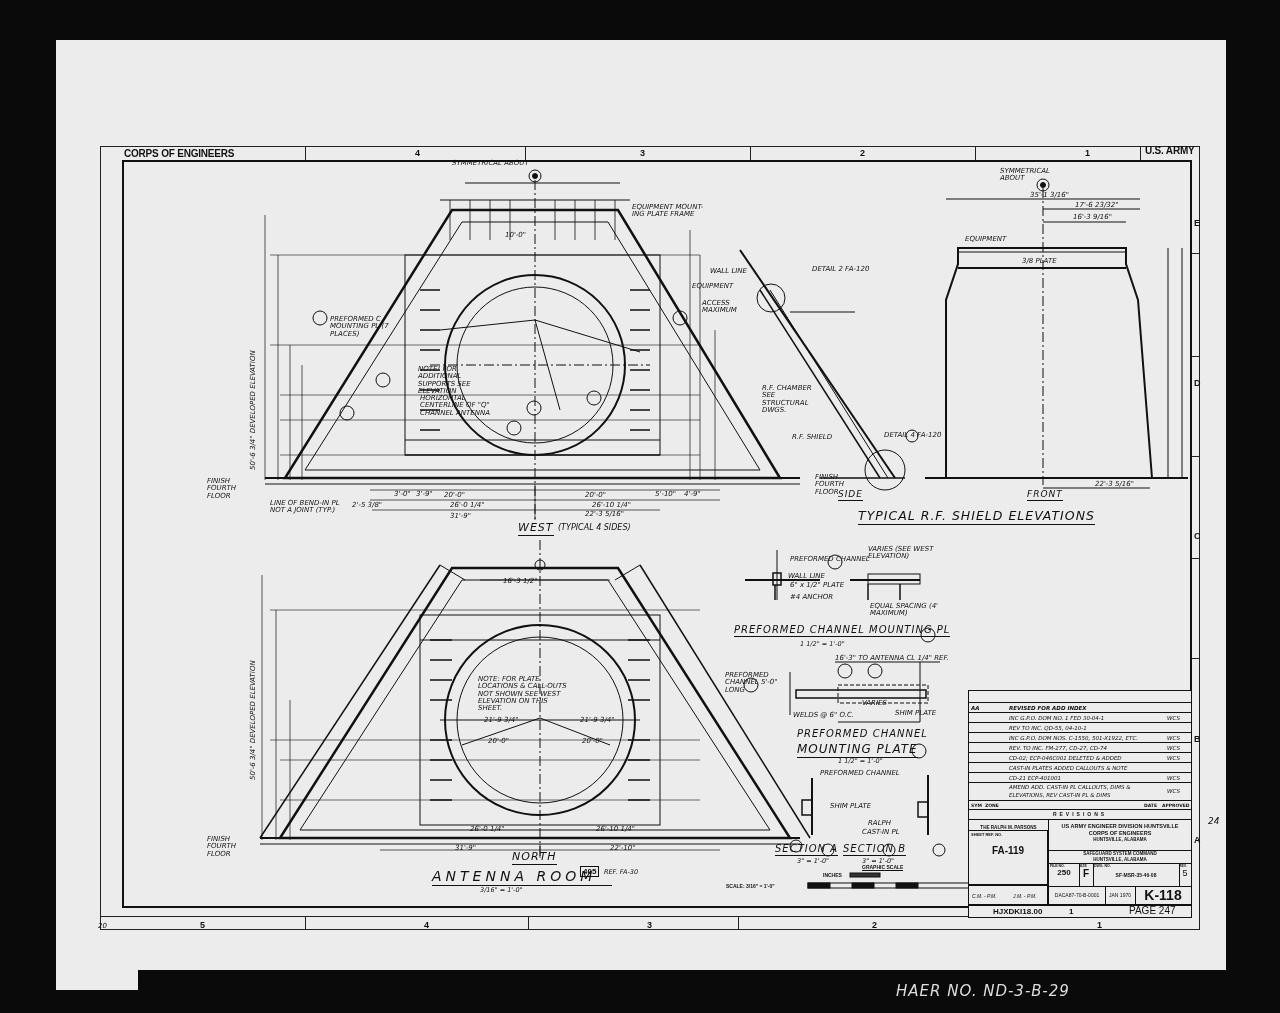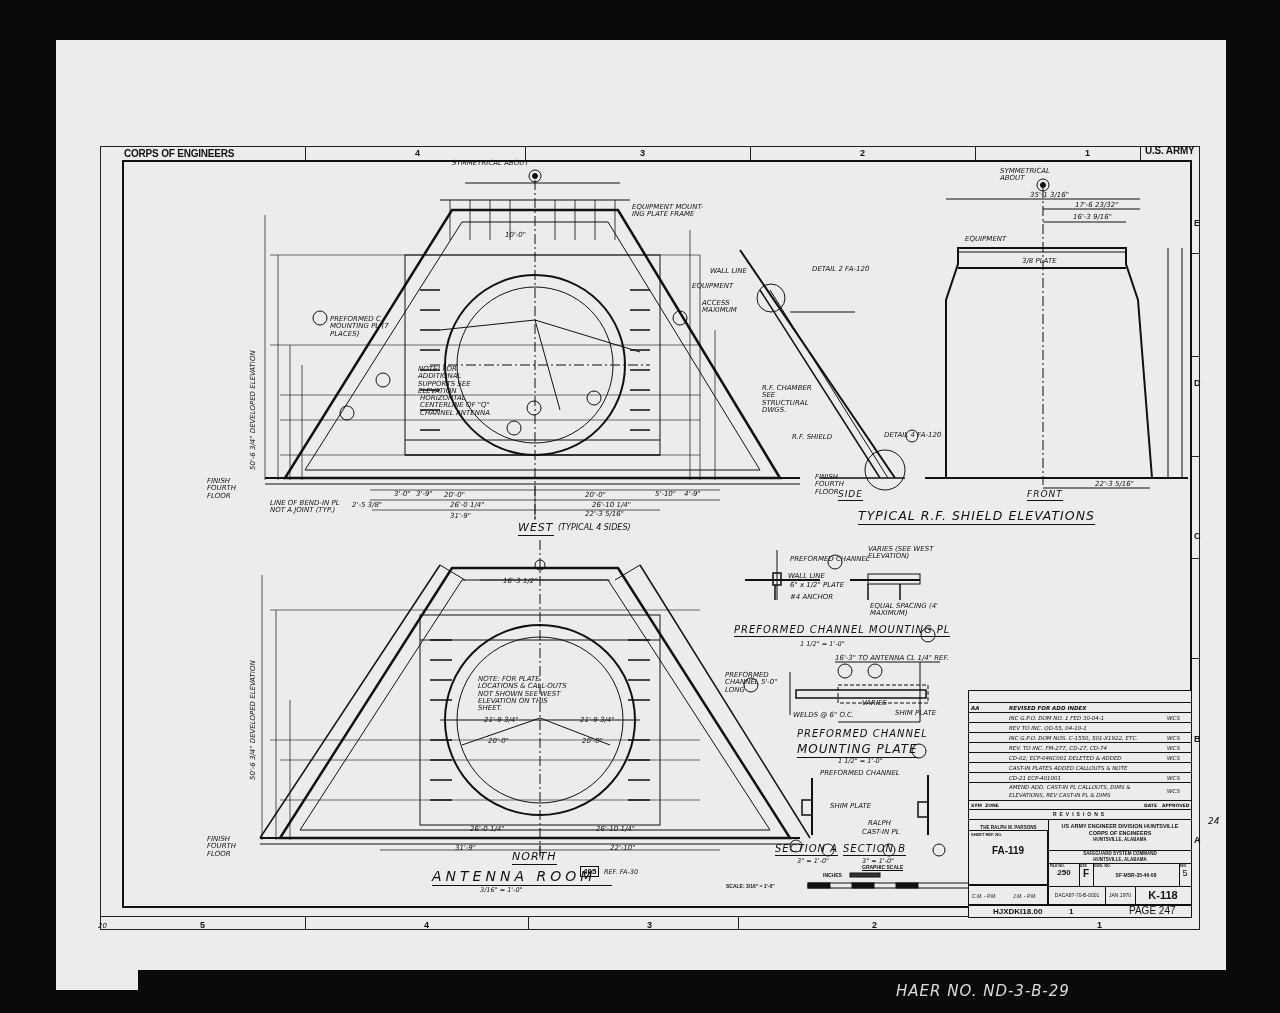--- a/index.html
+++ b/index.html
@@ -462,21 +462,21 @@
   <div style="position:absolute;left:44px;top:0;width:86px;height:22px;border-right:1px solid #111;border-bottom:1px solid #111;">
     <div style="font-size:3.5px;font-weight:bold;padding-left:1px;">DWG. NO.</div>
     <div style="font-size:5px;font-weight:bold;text-align:center;margin-top:4px;">SF-MSR-35-46-08</div>
   </div>
   <div style="position:absolute;left:130px;top:0;width:12px;height:22px;border-bottom:1px solid #111;">
     <div style="font-size:3.5px;font-weight:bold;">REV.</div>
     <div style="font-size:9px;text-align:center;">5</div>
   </div>
   <div style="position:absolute;left:0;top:22px;width:56px;height:18px;border-right:1px solid #111;font-size:5px;text-align:center;line-height:18px;">DACA87-70-B-0001</div>
   <div style="position:absolute;left:56px;top:22px;width:30px;height:18px;border-right:1px solid #111;font-size:5px;text-align:center;line-height:18px;">JAN 1970</div>
-  <div style="position:absolute;left:86px;top:22px;width:56px;height:32px;font-size:11px;font-weight:bold;text-align:center;line-height:18px;">K-118</div>
+  <div style="position:absolute;left:86px;top:22px;width:56px;height:32px;font-size:14px;font-weight:bold;text-align:center;line-height:18px;">K-118</div>
 </div>
 
 <div style="position:absolute;left:968px;top:905px;width:224px;height:13px;border:1.5px solid #111;box-sizing:border-box;background:#ececec;">
   <span style="position:absolute;left:24px;top:1px;font-size:8px;font-weight:bold;">HJXDKI18.00</span>
   <span style="position:absolute;left:100px;top:1px;font-size:8px;font-weight:bold;">1</span>
   <span style="position:absolute;left:160px;top:-1px;font-size:10px;">PAGE 247</span>
 </div>
 
 <div class="margin-note" style="left:1208px;top:816px;">24</div>
 <div class="margin-note" style="left:98px;top:922px;font-size:7px;">20</div>

